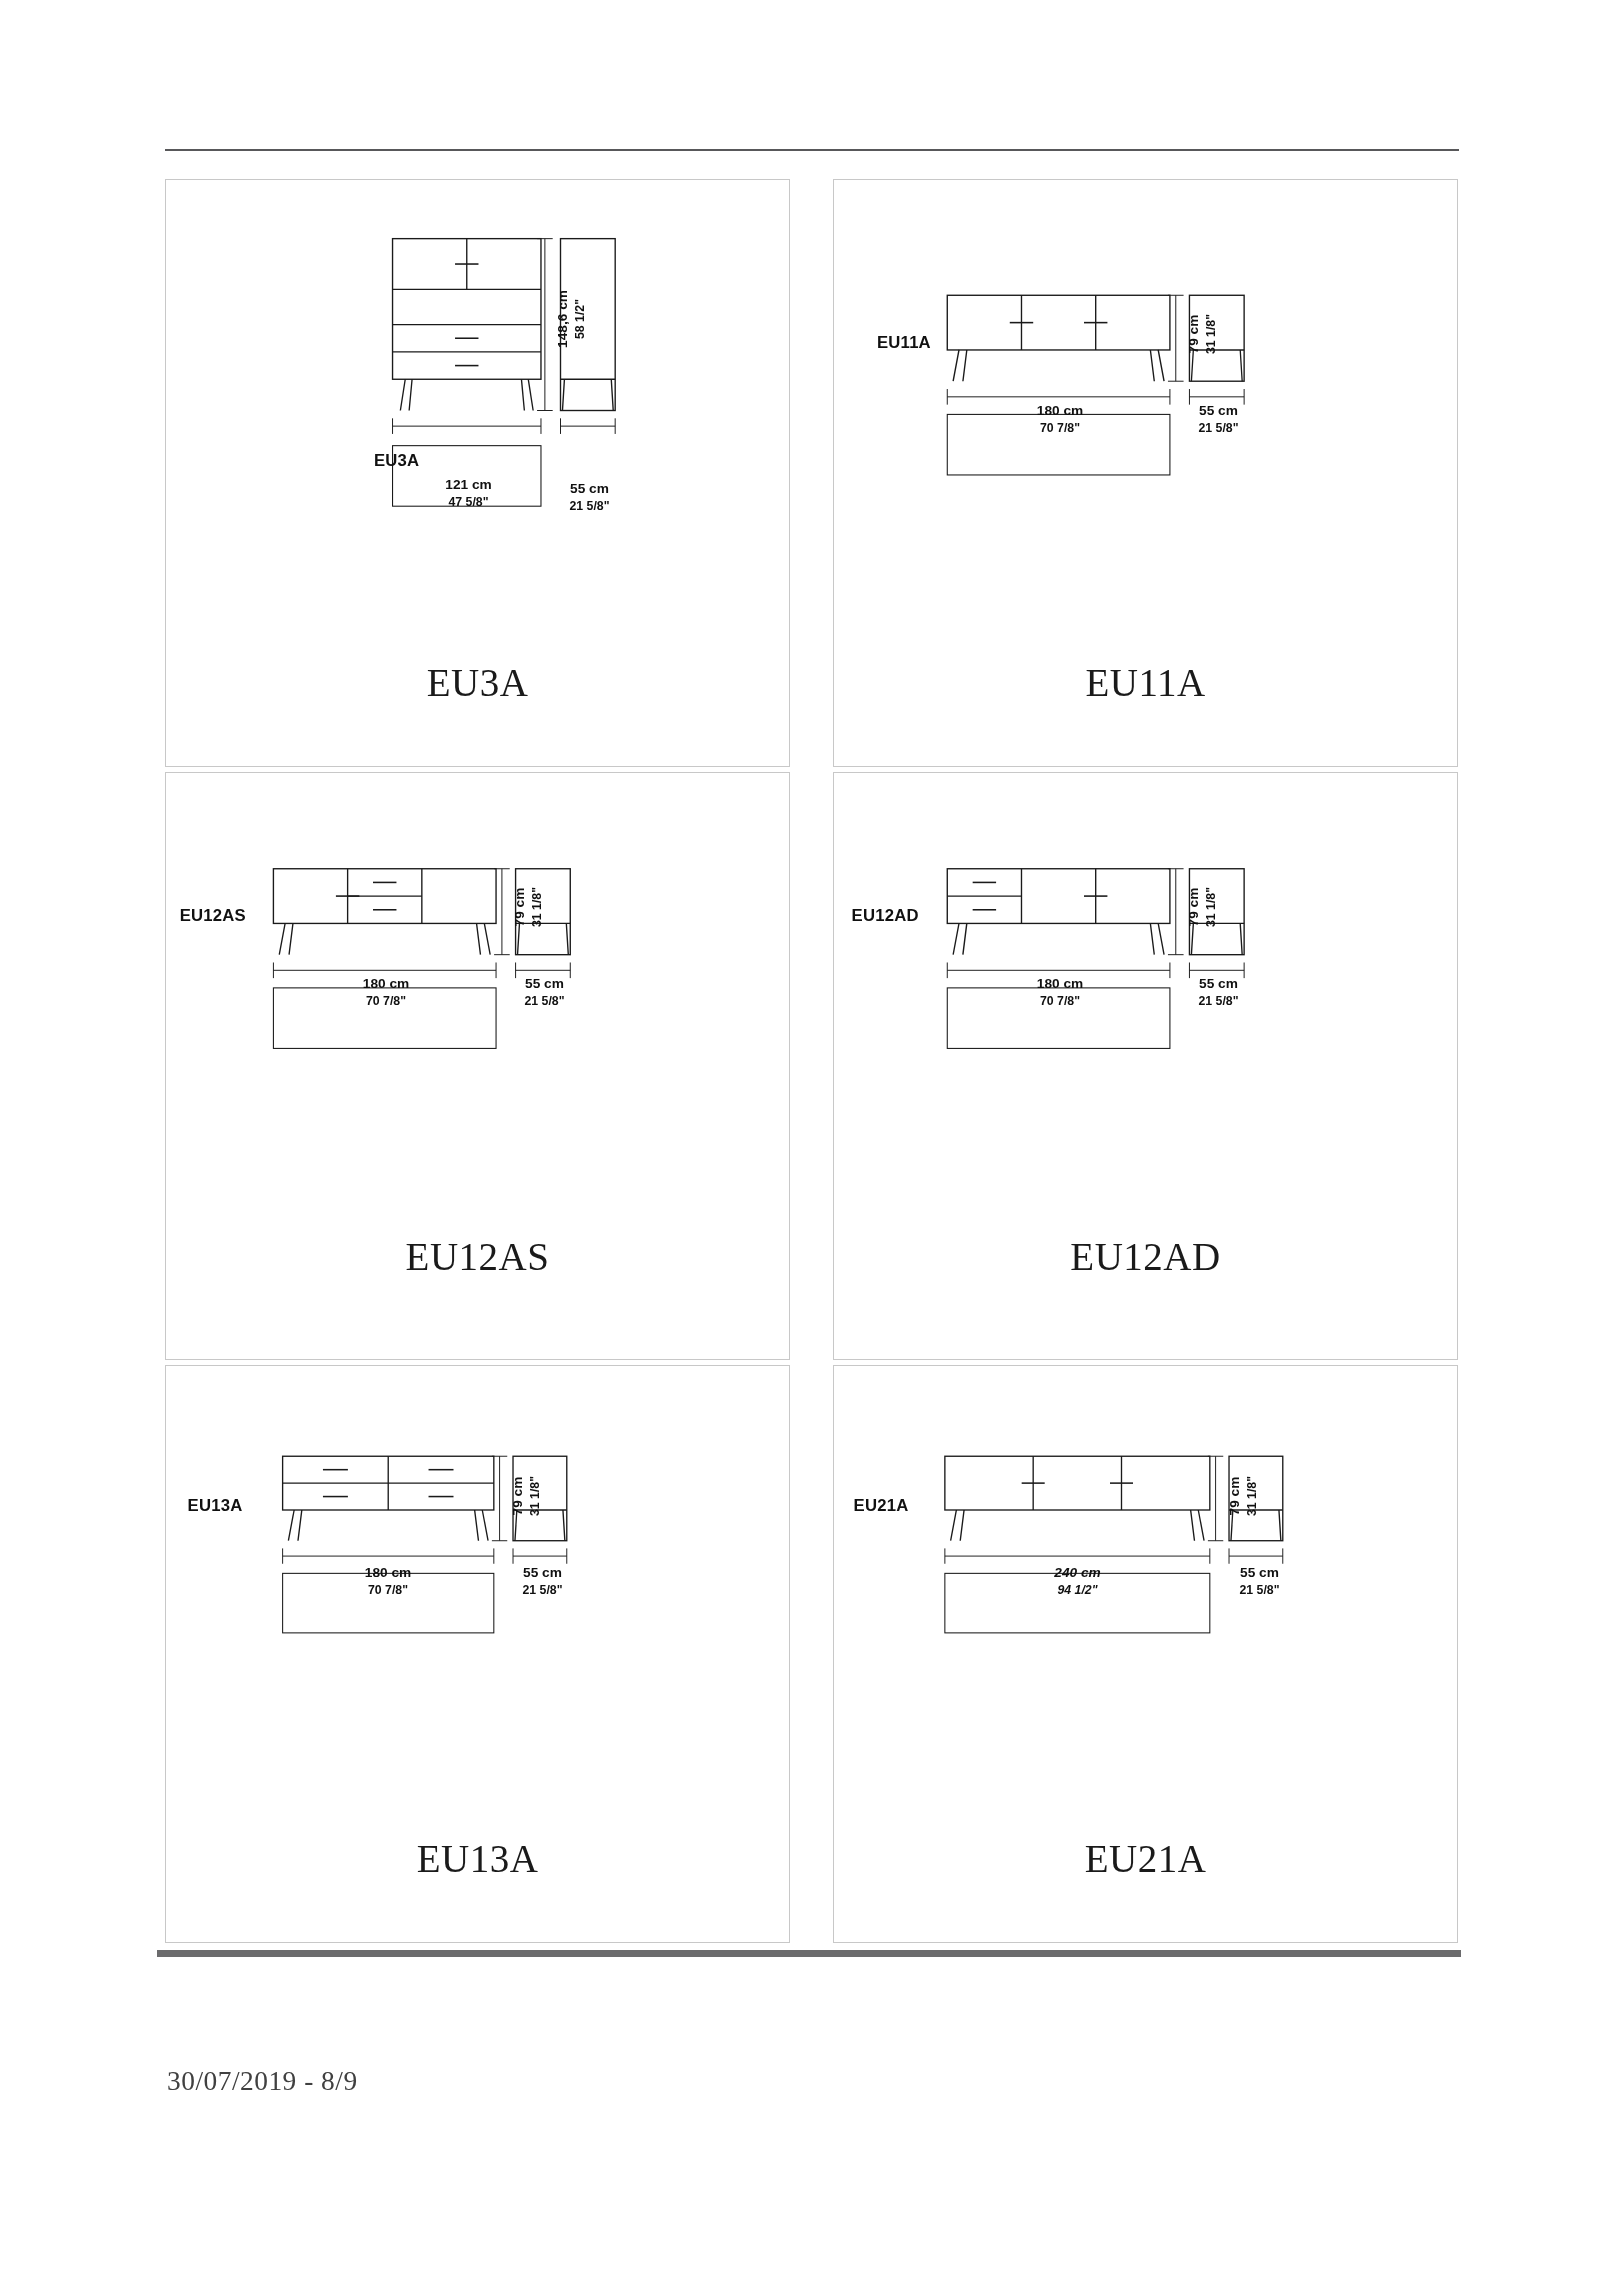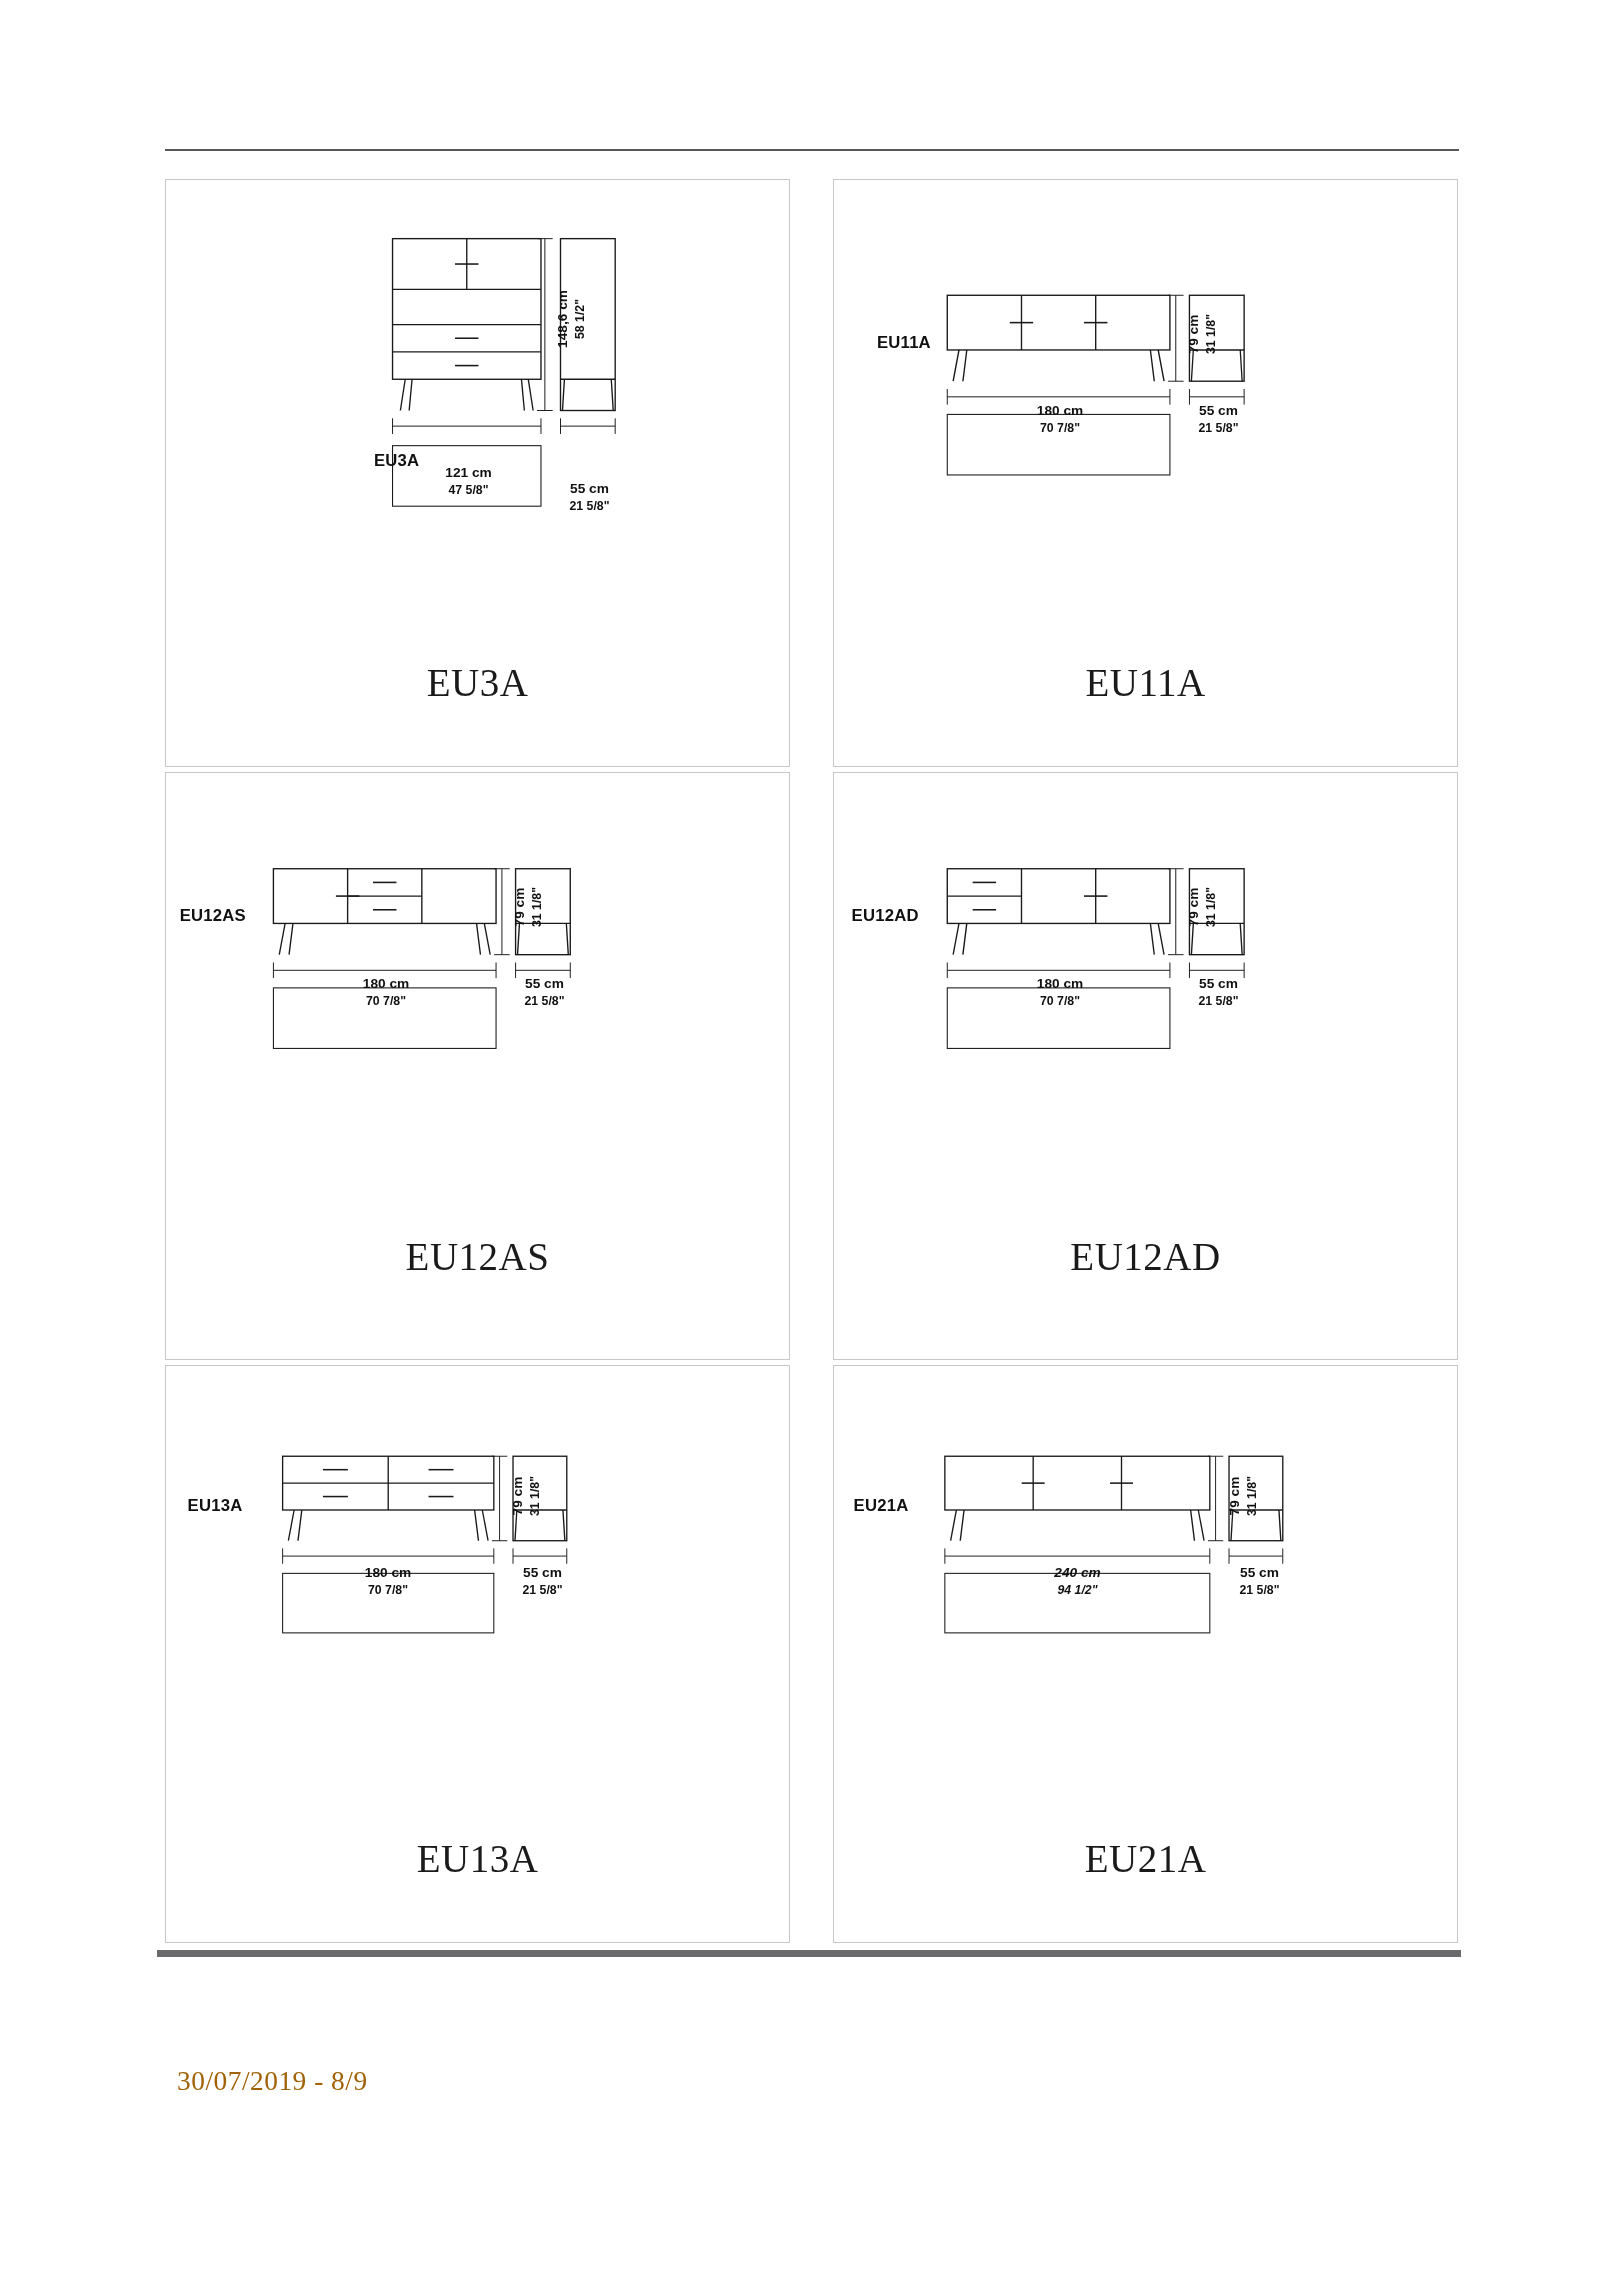--- a/index.html
+++ b/index.html
@@ -90,25 +90,25 @@
     white-space: nowrap;
     line-height: 1.25;
   }
   .dim .sub { font-size: 12.3px; }
   .dim.vert {
     transform-origin: left top;
     transform: rotate(-90deg);
   }
   .footer {
     position: absolute;
-    left: 177px;
+    left: 167px;
     top: 2066px;
     font-family: "Liberation Serif", serif;
     font-size: 27.4px;
-    color: #a16207;
+    color: #404040;
     letter-spacing: 0.5px;
   }
   svg { display: block; }
 </style>
 </head>
 <body>
 
 <div class="page">
 
   <div class="top-rule"></div>
@@ -156,21 +156,21 @@
           <line x1="460" y1="244" x2="460" y2="260"></line>
 
           <line x1="388" y1="60" x2="388" y2="236"></line>
           <line x1="380" y1="60" x2="396" y2="60"></line>
           <line x1="380" y1="236" x2="396" y2="236"></line>
         </g>
       </svg>
 
       <div class="code-label" style="left:208px; top:271px;">EU3A</div>
 
-      <div class="dim" style="left:231px; top:284px; width:143px;">
+      <div class="dim" style="left:231px; top:296px; width:143px;">
         <span>121 cm</span><br>
         <span class="sub">47 5/8"</span>
       </div>
 
       <div class="dim" style="left:388px; top:300px; width:71px;">
         <span>55 cm</span><br>
         <span class="sub">21 5/8"</span>
       </div>
 
       <div class="dim vert" style="left:388px; top:227px; width:176px;">

